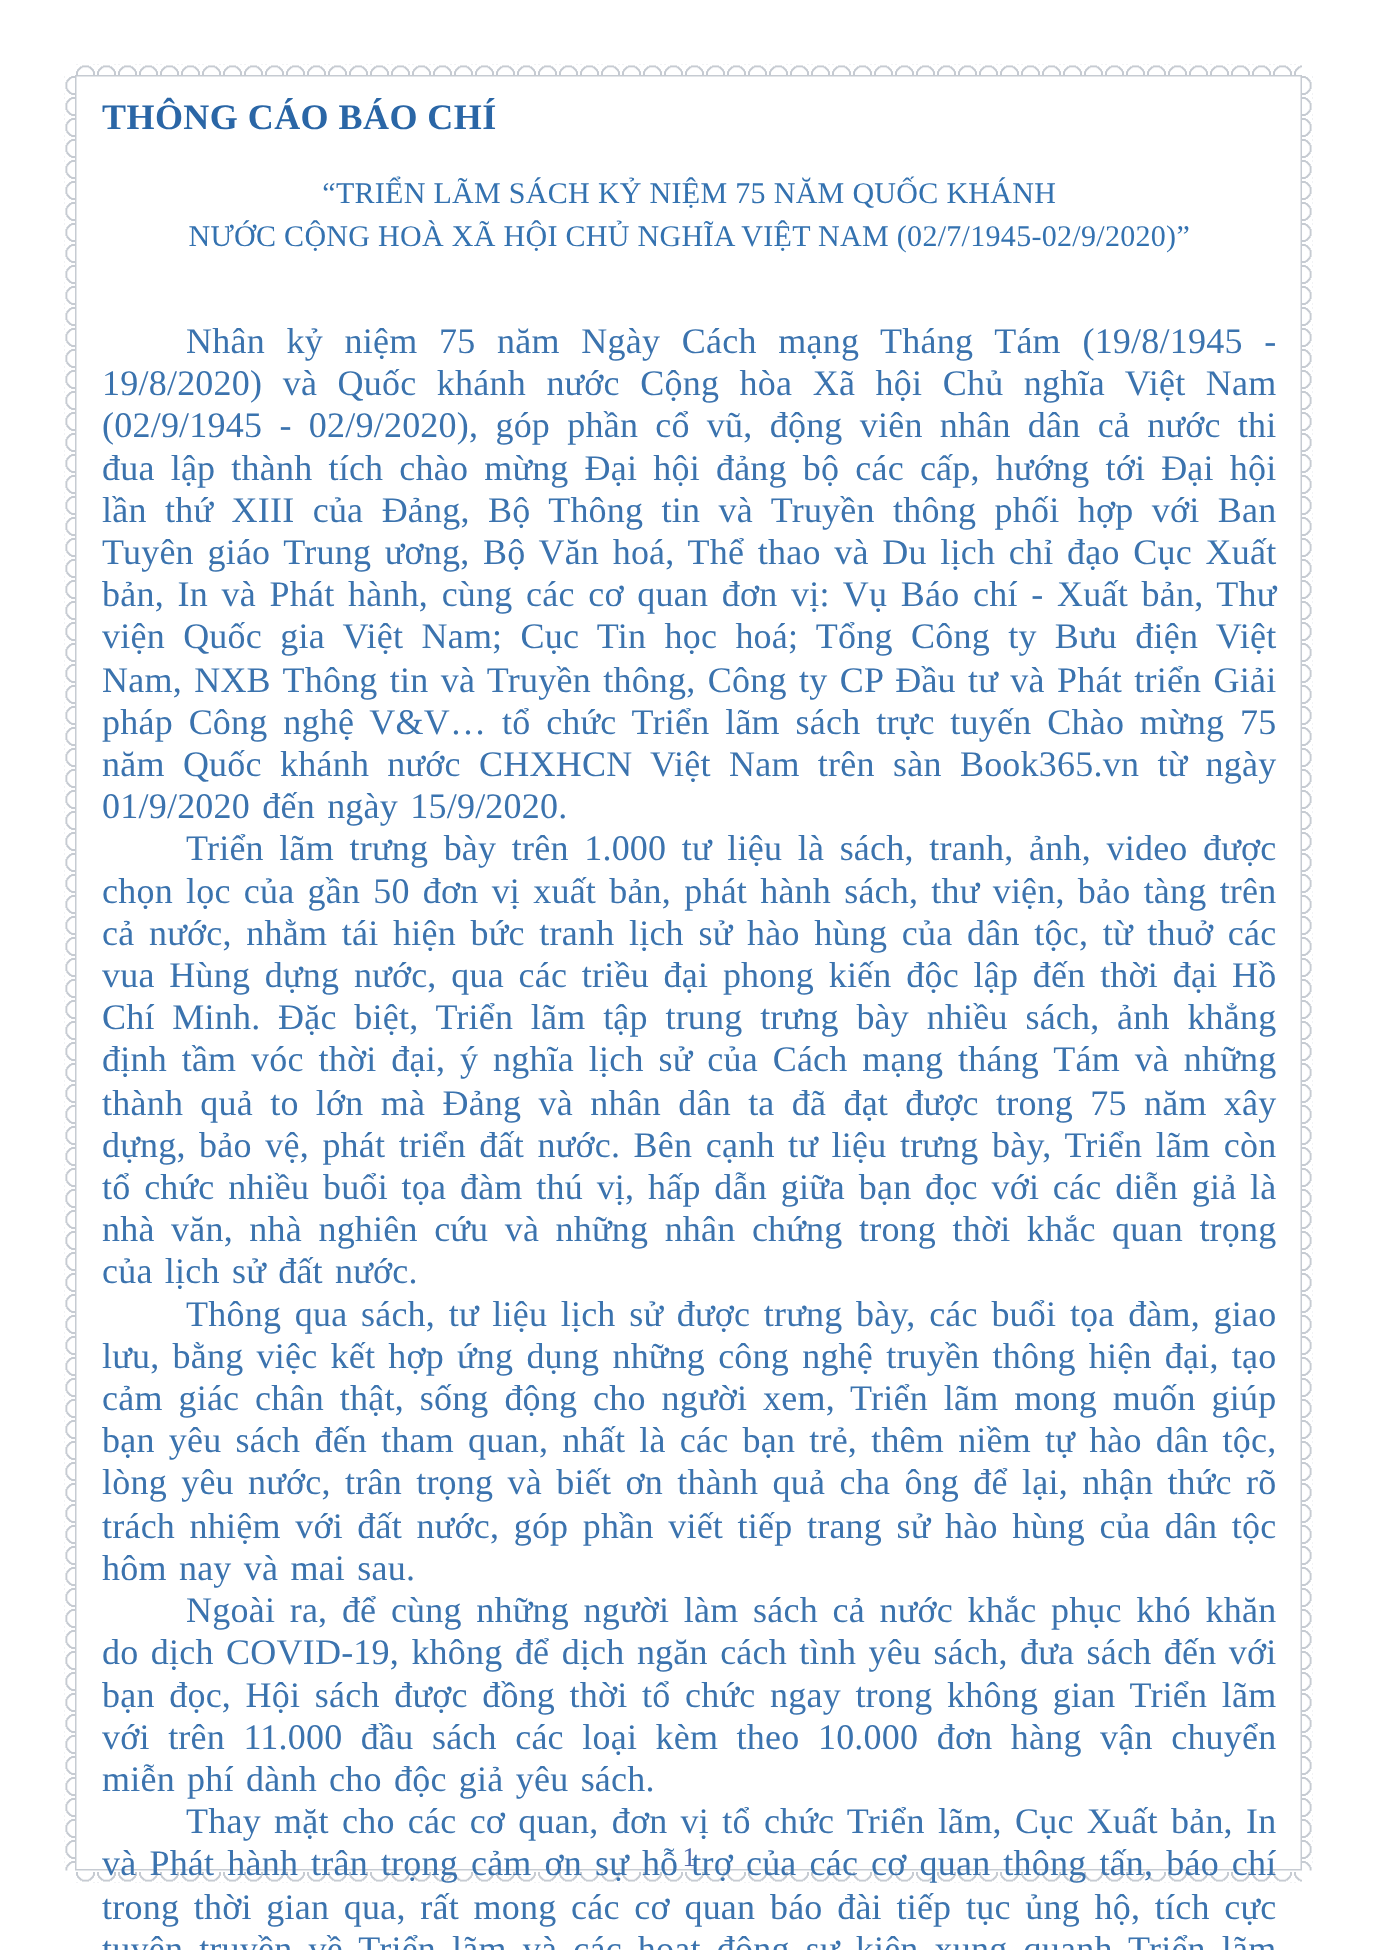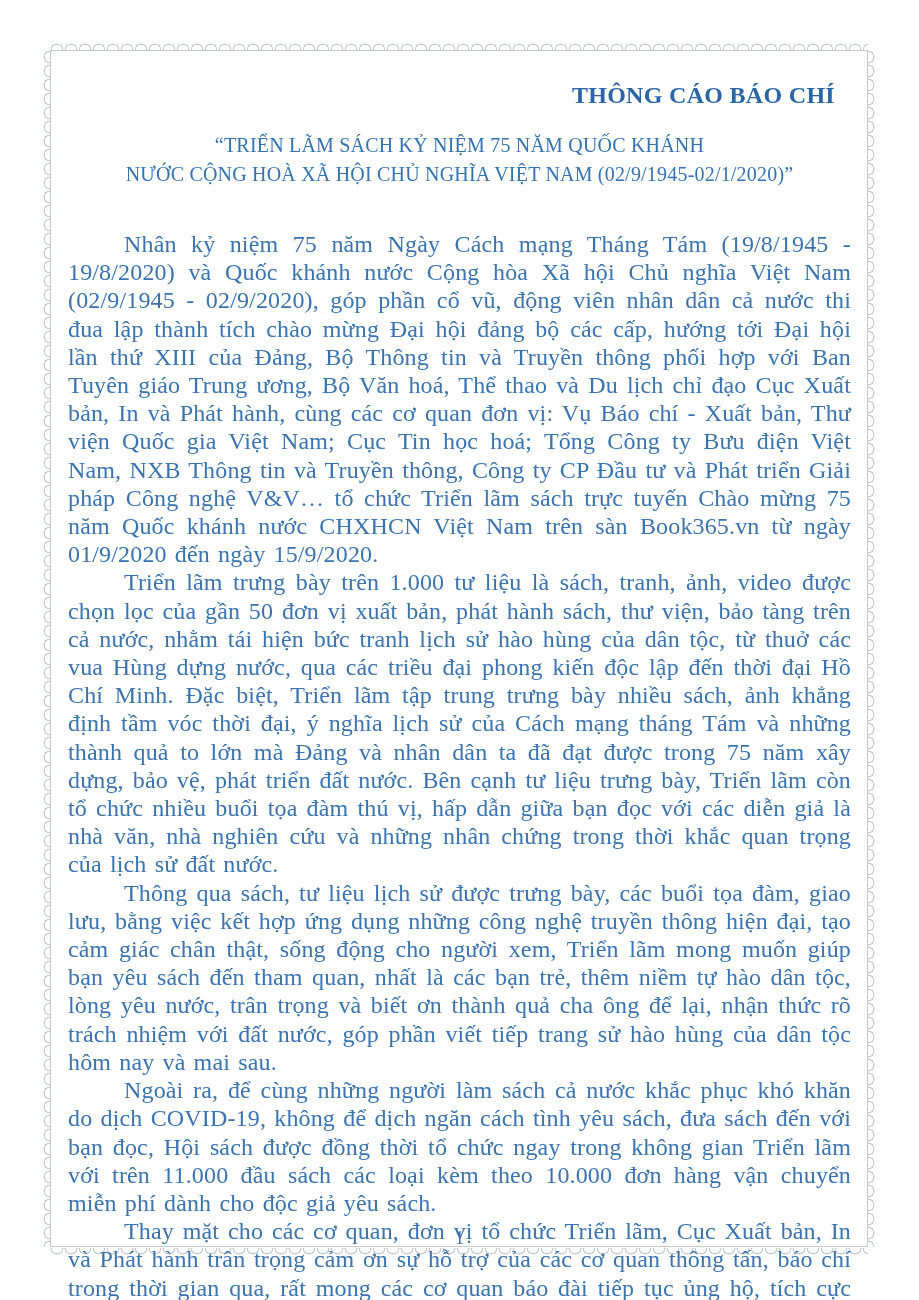--- a/index.html
+++ b/index.html
@@ -42,22 +42,22 @@
   .perf-right{
     left:868px;top:50px;width:7px;height:1197px;
     background-image:radial-gradient(circle at 0px 7px, rgba(0,0,0,0) 5.1px, var(--border_color) 5.3px, var(--border_color) 6.4px, rgba(0,0,0,0) 6.6px);
     background-size:7px 14px;background-repeat:repeat-y;
   }
 
   .content{
     position:absolute;left:68px;top:64px;width:783px;
   }
   .doc-title{
-    margin:16px;
-    text-align:right;
+    margin:0;
+    text-align:left;
     font-size:24px;line-height:30px;
     font-weight:bold;
     color:var(--title_color);
     letter-spacing:0.3px;
   }
   .doc-subtitle{
     margin-top:21px;
     text-align:center;
     font-size:20px;line-height:29px;
     color:var(--subtitle_color);
@@ -99,21 +99,21 @@
   <div class="perf perf-top"></div>
   <div class="perf perf-bottom"></div>
   <div class="perf perf-left"></div>
   <div class="perf perf-right"></div>
 
   <div class="content">
     <h1 class="doc-title">THÔNG CÁO BÁO CHÍ</h1>
 
     <div class="doc-subtitle">
       <div>“TRIỂN LÃM SÁCH KỶ NIỆM 75 NĂM QUỐC KHÁNH</div>
-      <div>NƯỚC CỘNG HOÀ XÃ HỘI CHỦ NGHĨA VIỆT NAM (02/9/1945-02/1/2020)”</div>
+      <div>NƯỚC CỘNG HOÀ XÃ HỘI CHỦ NGHĨA VIỆT NAM (02/7/1945-02/9/2020)”</div>
     </div>
 
     <div class="doc-body">
       <p>Nhân kỷ niệm 75 năm Ngày Cách mạng Tháng Tám (19/8/1945 - 19/8/2020) và Quốc khánh nước Cộng hòa Xã hội Chủ nghĩa Việt Nam (02/9/1945 - 02/9/2020), góp phần cổ vũ, động viên nhân dân cả nước thi đua lập thành tích chào mừng Đại hội đảng bộ các cấp, hướng tới Đại hội lần thứ XIII của Đảng, Bộ Thông tin và Truyền thông phối hợp với Ban Tuyên giáo Trung ương, Bộ Văn hoá, Thể thao và Du lịch chỉ đạo Cục Xuất bản, In và Phát hành, cùng các cơ quan đơn vị: Vụ Báo chí - Xuất bản, Thư viện Quốc gia Việt Nam; Cục Tin học hoá; Tổng Công ty Bưu điện Việt Nam, NXB Thông tin và Truyền thông, Công ty CP Đầu tư và Phát triển Giải pháp Công nghệ V&amp;V… tổ chức Triển lãm sách trực tuyến Chào mừng 75 năm Quốc khánh nước CHXHCN Việt Nam trên sàn Book365.vn từ ngày 01/9/2020 đến ngày 15/9/2020.</p>
       <p>Triển lãm trưng bày trên 1.000 tư liệu là sách, tranh, ảnh, video được chọn lọc của gần 50 đơn vị xuất bản, phát hành sách, thư viện, bảo tàng trên cả nước, nhằm tái hiện bức tranh lịch sử hào hùng của dân tộc, từ thuở các vua Hùng dựng nước, qua các triều đại phong kiến độc lập đến thời đại Hồ Chí Minh. Đặc biệt, Triển lãm tập trung trưng bày nhiều sách, ảnh khẳng định tầm vóc thời đại, ý nghĩa lịch sử của Cách mạng tháng Tám và những thành quả to lớn mà Đảng và nhân dân ta đã đạt được trong 75 năm xây dựng, bảo vệ, phát triển đất nước. Bên cạnh tư liệu trưng bày, Triển lãm còn tổ chức nhiều buổi tọa đàm thú vị, hấp dẫn giữa bạn đọc với các diễn giả là nhà văn, nhà nghiên cứu và những nhân chứng trong thời khắc quan trọng của lịch sử đất nước.</p>
       <p>Thông qua sách, tư liệu lịch sử được trưng bày, các buổi tọa đàm, giao lưu, bằng việc kết hợp ứng dụng những công nghệ truyền thông hiện đại, tạo cảm giác chân thật, sống động cho người xem, Triển lãm mong muốn giúp bạn yêu sách đến tham quan, nhất là các bạn trẻ, thêm niềm tự hào dân tộc, lòng yêu nước, trân trọng và biết ơn thành quả cha ông để lại, nhận thức rõ trách nhiệm với đất nước, góp phần viết tiếp trang sử hào hùng của dân tộc hôm nay và mai sau.</p>
       <p>Ngoài ra, để cùng những người làm sách cả nước khắc phục khó khăn do dịch COVID-19, không để dịch ngăn cách tình yêu sách, đưa sách đến với bạn đọc, Hội sách được đồng thời tổ chức ngay trong không gian Triển lãm với trên 11.000 đầu sách các loại kèm theo 10.000 đơn hàng vận chuyển miễn phí dành cho độc giả yêu sách.</p>
       <p>Thay mặt cho các cơ quan, đơn vị tổ chức Triển lãm, Cục Xuất bản, In và Phát hành trân trọng cảm ơn sự hỗ trợ của các cơ quan thông tấn, báo chí trong thời gian qua, rất mong các cơ quan báo đài tiếp tục ủng hộ, tích cực tuyên truyền về Triển lãm và các hoạt động sự kiện xung quanh Triển lãm đến đông đảo bạn đọc trong cả nước một cách nhanh chóng, hiệu quả./.</p>
     </div>
 

